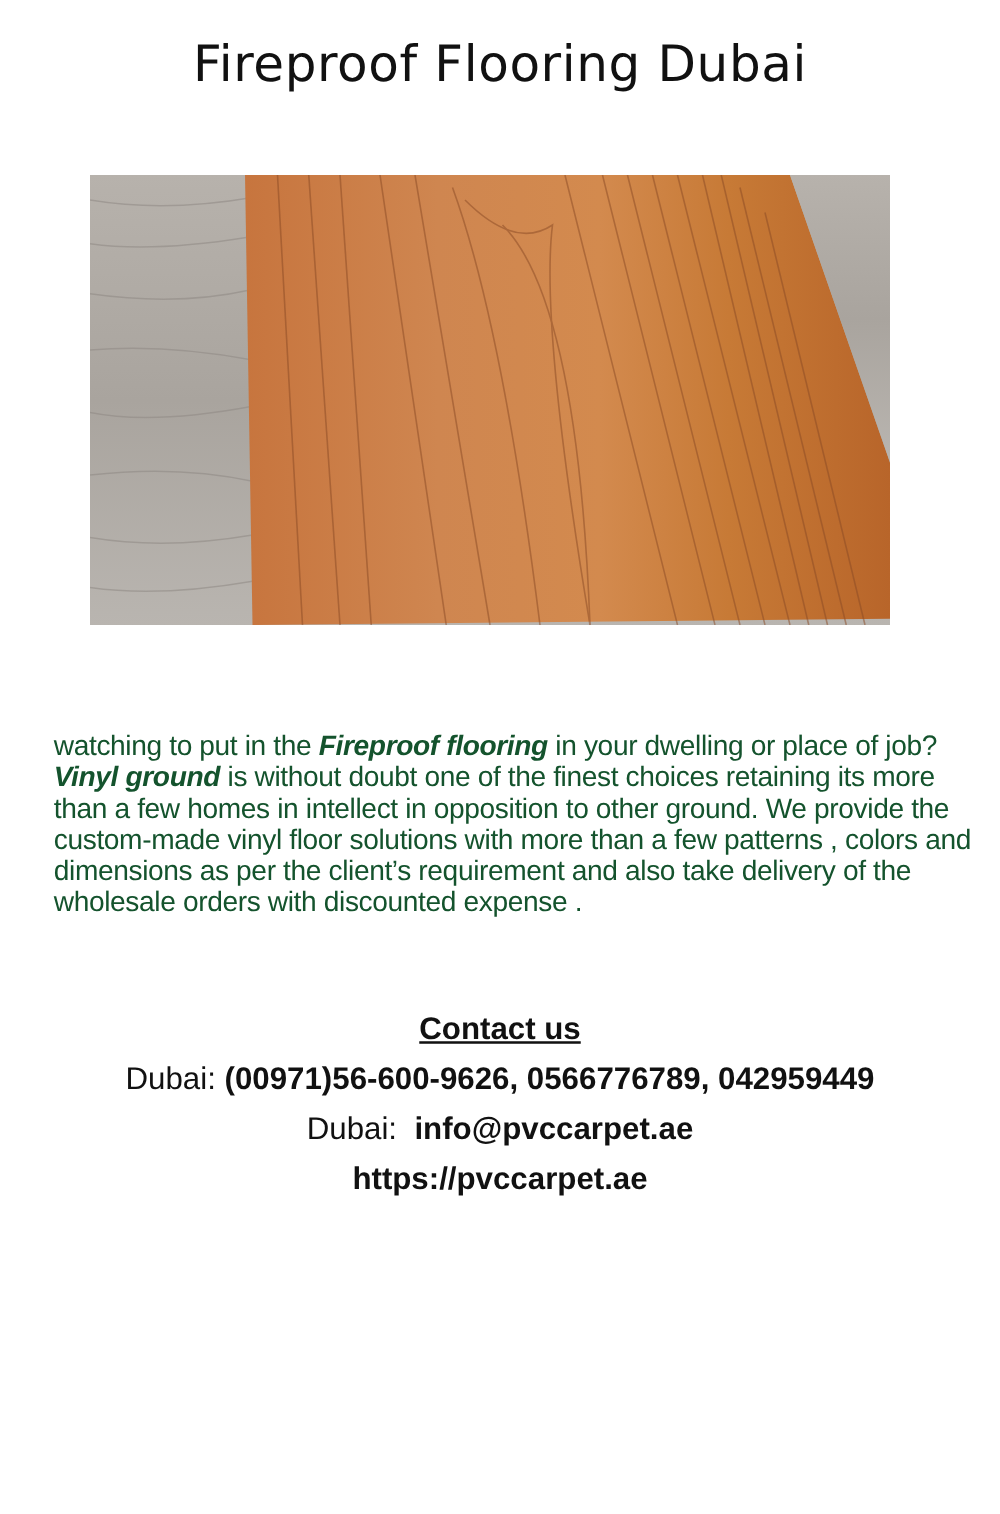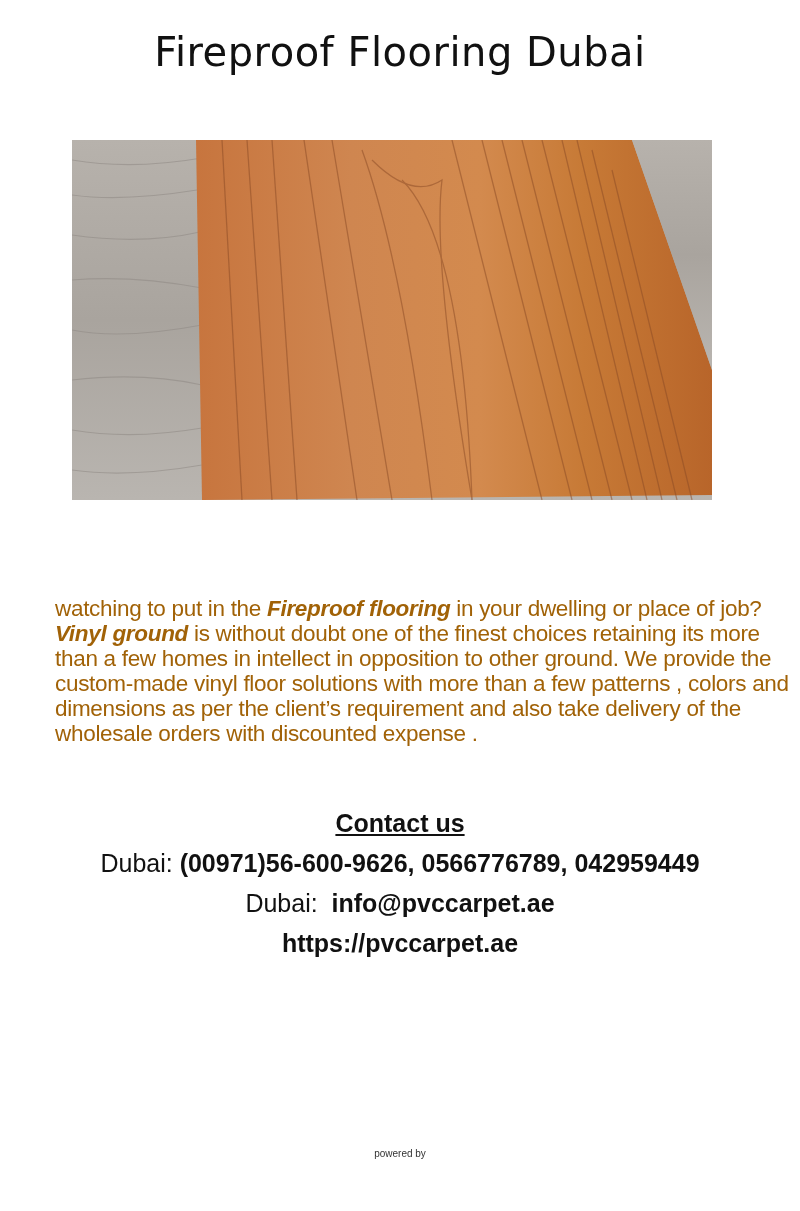--- a/index.html
+++ b/index.html
@@ -4,21 +4,21 @@
 <style>
   html, body { margin:0; padding:0; background:#ffffff; }
   body { width:800px; height:1211px; position:relative; overflow:hidden;
          font-family:"Liberation Sans", "DejaVu Sans", sans-serif; color:#111; }
   .title { position:absolute; top:26px; left:0; width:800px; text-align:center;
            font-family:"DejaVu Sans", sans-serif; font-weight:normal; font-size:40px;
            letter-spacing:0.5px; color:#111; margin:0; line-height:52px; }
   .photo { position:absolute; left:72px; top:140px; width:640px; height:360px; overflow:hidden; }
   .photo svg { display:block; }
   .body-text { position:absolute; left:39px; top:580px; width:745px;
-               font-size:22.5px; line-height:25px; color:#a16207; margin:16px;
+               font-size:22.5px; line-height:25px; color:#14532d; margin:4px;
                letter-spacing:-0.3px; }
   .body-text b { font-style:italic; font-weight:bold; }
   .contact { position:absolute; left:0; width:800px; text-align:center; font-size:25px; color:#111; }
   .contact-head { top:809px; text-decoration:underline; font-weight:bold; }
   .phone { top:849px; }
   .email { top:889px; }
   .site { top:929px; font-weight:bold; }
   .lbl { font-weight:normal; }
   .val { font-weight:bold; }
   .footer { position:absolute; left:0; width:800px; top:1148px; text-align:center; }
@@ -91,14 +91,13 @@
 <div class="contact contact-head">Contact us</div>
 <div class="contact phone">
   <span class="lbl">Dubai: </span><span class="val">(00971)56-600-9626, 0566776789, 042959449</span>
 </div>
 <div class="contact email">
   <span class="lbl" style="white-space:pre">Dubai:  </span><span class="val">info@pvccarpet.ae</span>
 </div>
 <div class="contact site">https://pvccarpet.ae</div>
 
 <div class="footer">
-  <span class="powered">powered by</span>
 </div>
 
 </body></html>

